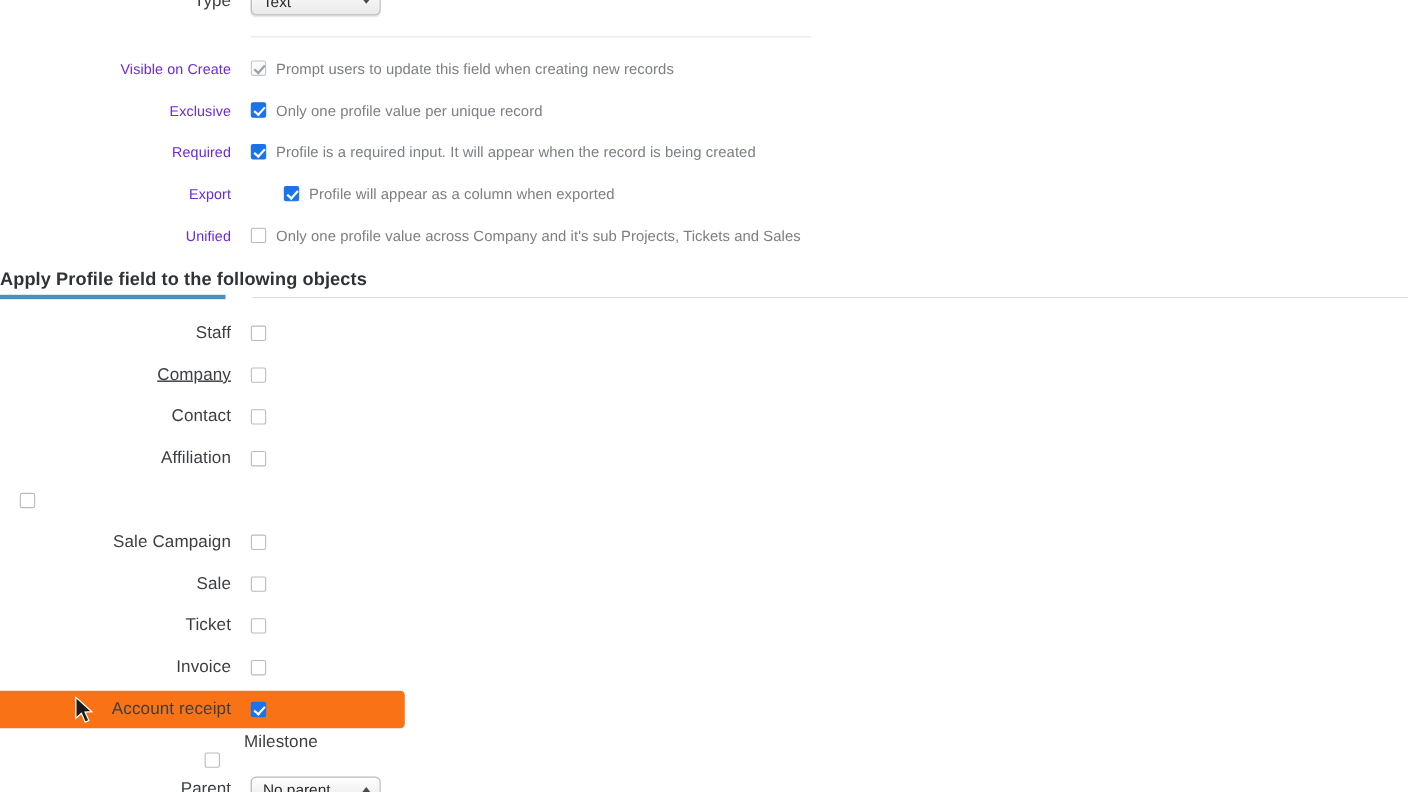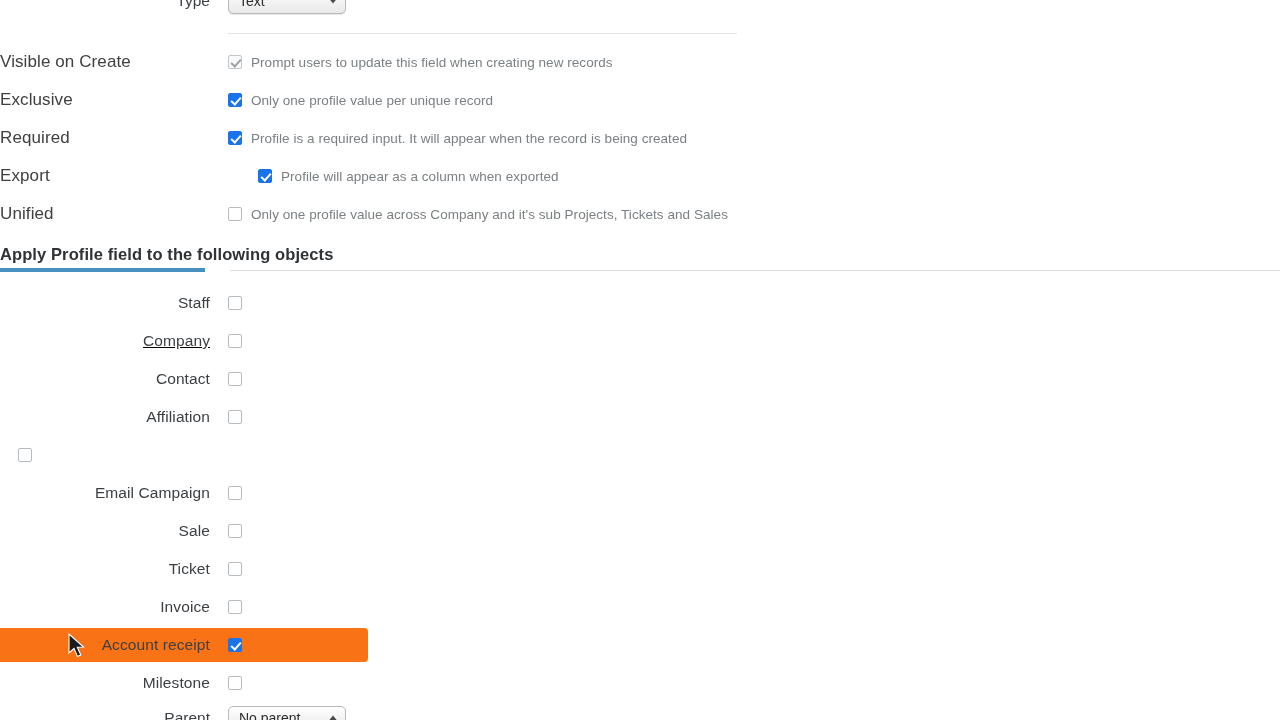--- a/index.html
+++ b/index.html
@@ -21,23 +21,24 @@
   .form-row {
     position: absolute;
     left: 0;
     width: 1280px;
     height: 38px;
     display: flex;
     align-items: center;
   }
   .row-label {
     width: 210px;
+    text-align: right;
     padding-right: 0;
-    font-size: 17px;
-    color: #404040;
+    font-size: 13px;
+    color: #6d28d9;
     font-weight: 400;
     letter-spacing: .1px;
     white-space: nowrap;
   }
   .row-control {
     display: flex;
     align-items: center;
     padding-left: 18px;
   }
 
@@ -298,21 +299,21 @@
         <div class="obj-cb-wrap">
           <span class="cb"></span>
         </div>
       </div>
       <div class="obj-row" style="top: 438px;">
         <div class="obj-cb-wrap">
           <span class="cb"></span>
         </div>
       </div>
       <div class="obj-row" style="top: 476px;">
-        <div class="obj-label">Email Campaign</div>
+        <div class="obj-label">Sale Campaign</div>
         <div class="obj-cb-wrap">
           <span class="cb"></span>
         </div>
       </div>
       <div class="obj-row" style="top: 514px;">
         <div class="obj-label">Sale</div>
         <div class="obj-cb-wrap">
           <span class="cb"></span>
         </div>
       </div>
@@ -327,21 +328,21 @@
         <div class="obj-cb-wrap">
           <span class="cb"></span>
         </div>
       </div>
       <div class="obj-row highlight" style="top: 628px;">
         <div class="obj-label">Account receipt</div>
         <div class="obj-cb-wrap">
           <span class="cb checked"></span>
         </div>
       </div>
-      <div class="obj-row" style="top: 666px;">
+      <div class="obj-row" style="top: 666px; flex-direction: column;">
         <div class="obj-label">Milestone</div>
         <div class="obj-cb-wrap">
           <span class="cb"></span>
         </div>
       </div>
     </div>
 
   <div class="parent-row">
     <div class="parent-label">Parent</div>
     <div class="parent-ctrl">

